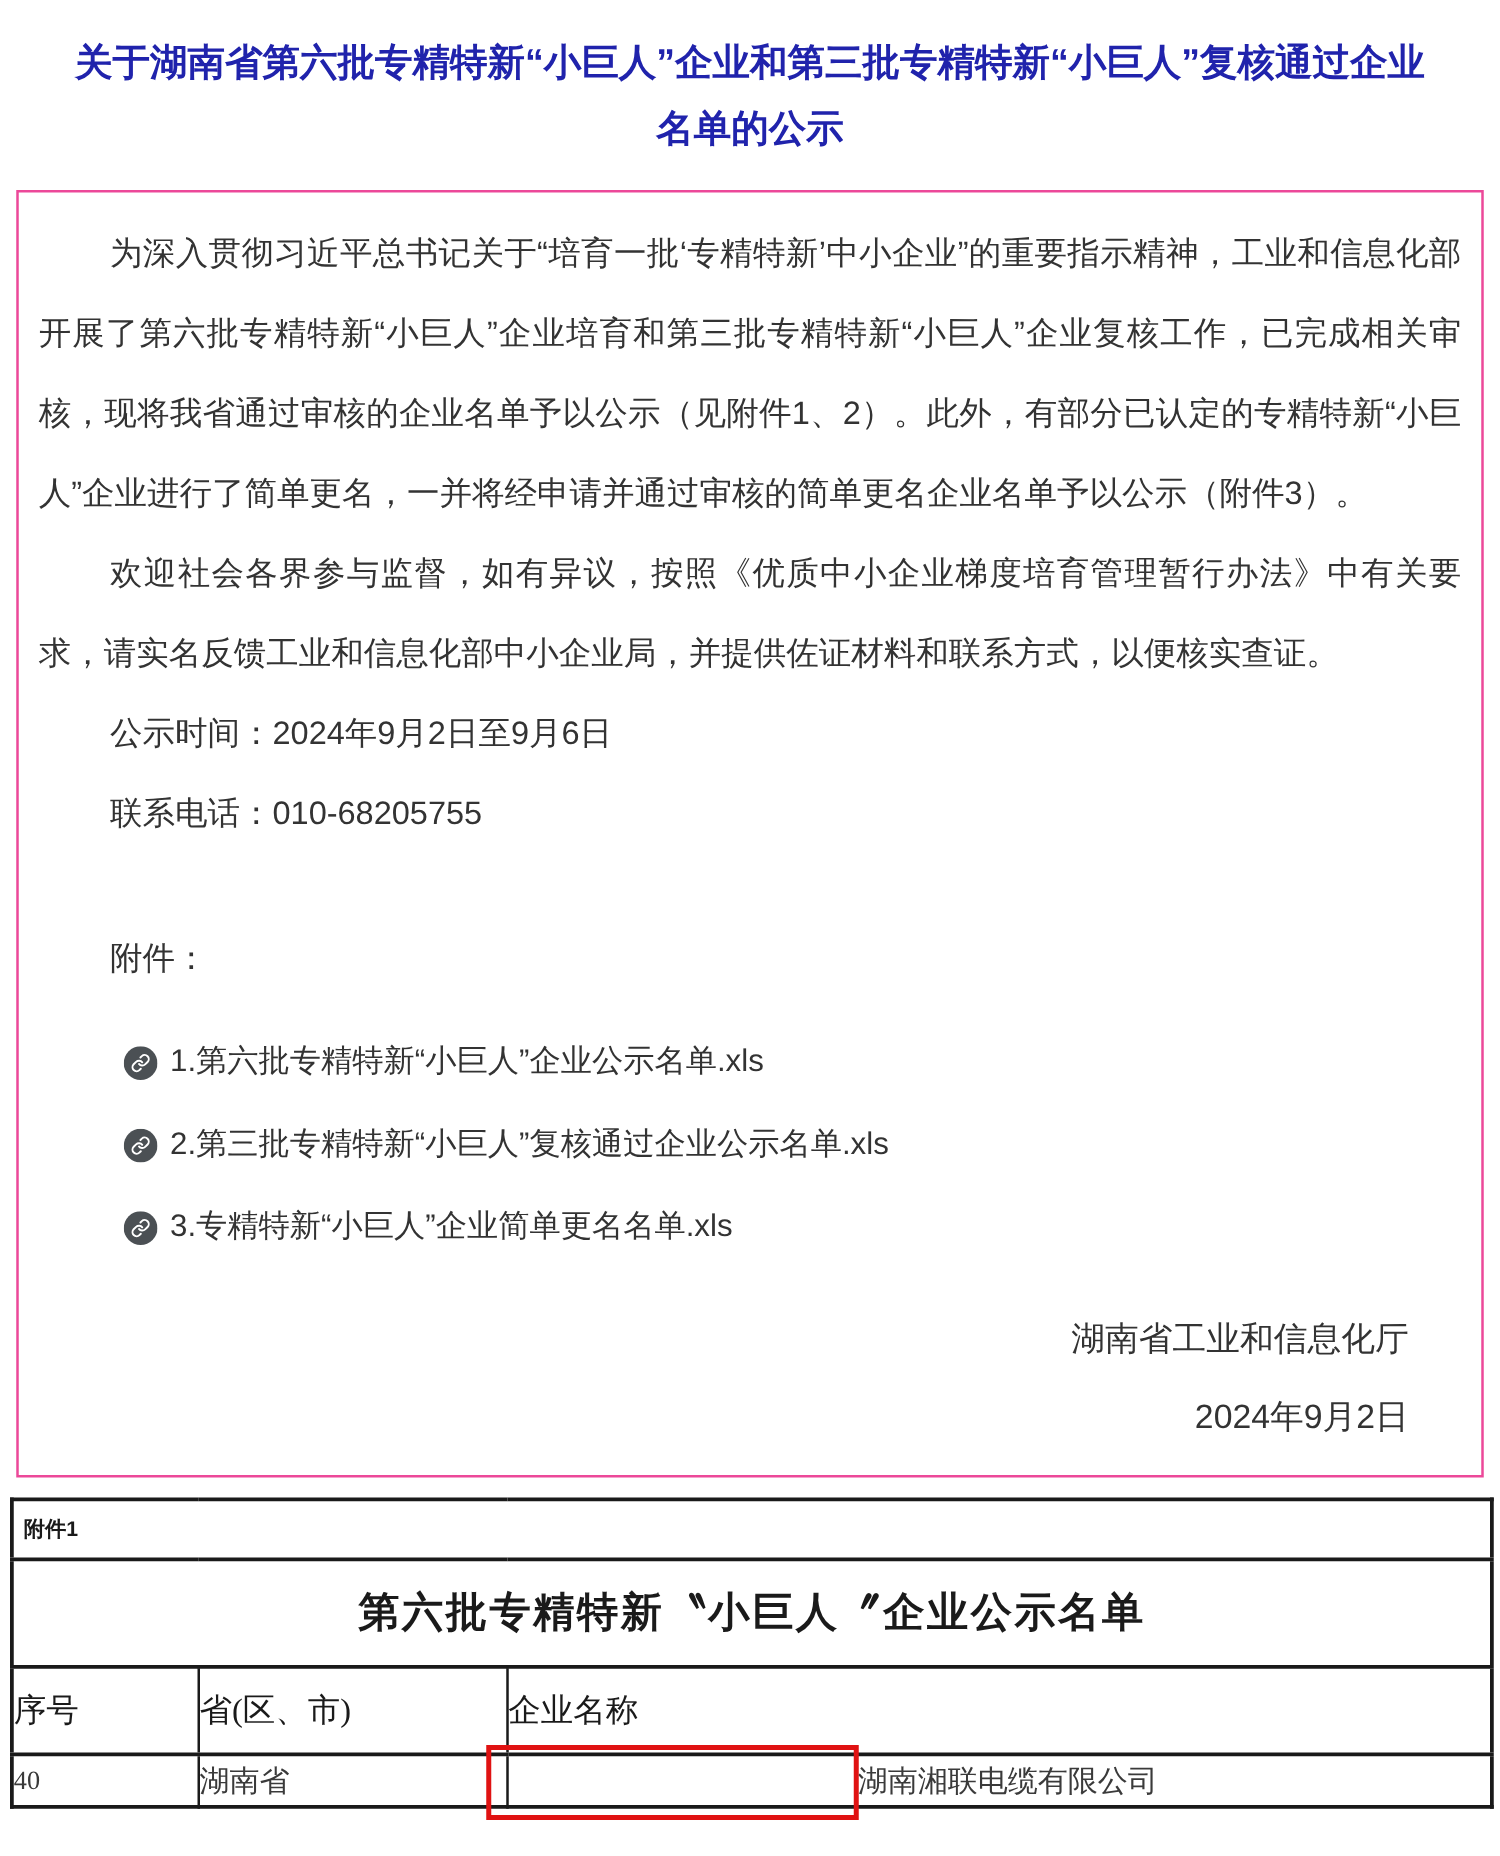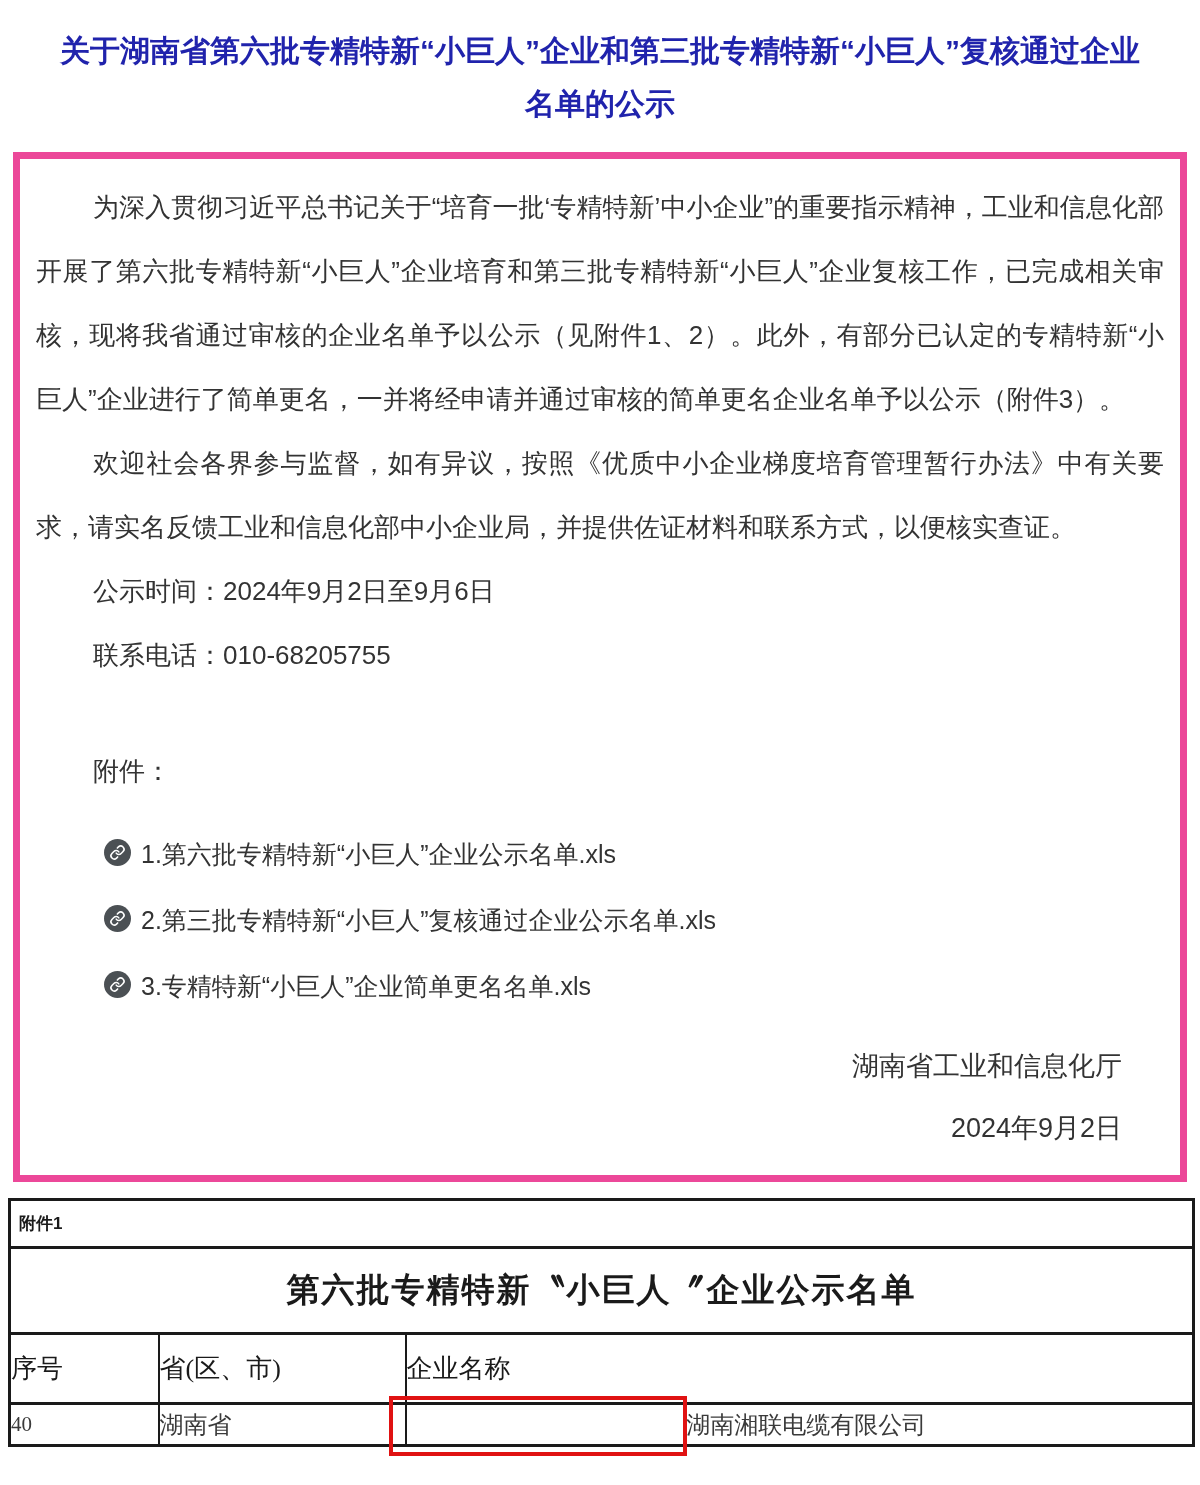--- a/index.html
+++ b/index.html
@@ -22,21 +22,21 @@
     font-weight: 700;
     line-height: 53px;
     color: #2023ac;
   }
 
   
   .notice-box {
     position: relative;
     margin: 22px 13px 0 13px;
     height: 1030px;
-    border: 7px solid #ec4899;
+    border: 2px solid #ec4899;
     padding: 16px 16px 12px 16px;
     overflow: hidden;
   }
   .notice-box p.body-para {
     font-size: 26px;
     line-height: 64px;
     color: #333333;
     text-indent: 57px;
     text-align: justify;
   }
@@ -48,21 +48,21 @@
   }
   .attach-label {
     margin-top: 52px;
     font-size: 26px;
     line-height: 64px;
     color: #333333;
     padding-left: 57px;
   }
   .attach-item {
     display: flex;
-    align-items: flex-start;
+    align-items: flex-end;
     gap: 10px;
     margin-top: 36px;
     padding-left: 68px;
     font-size: 25px;
     color: #333333;
     text-decoration: none;
     cursor: pointer;
     line-height: 30px;
   }
   .attach-item .link-badge {

